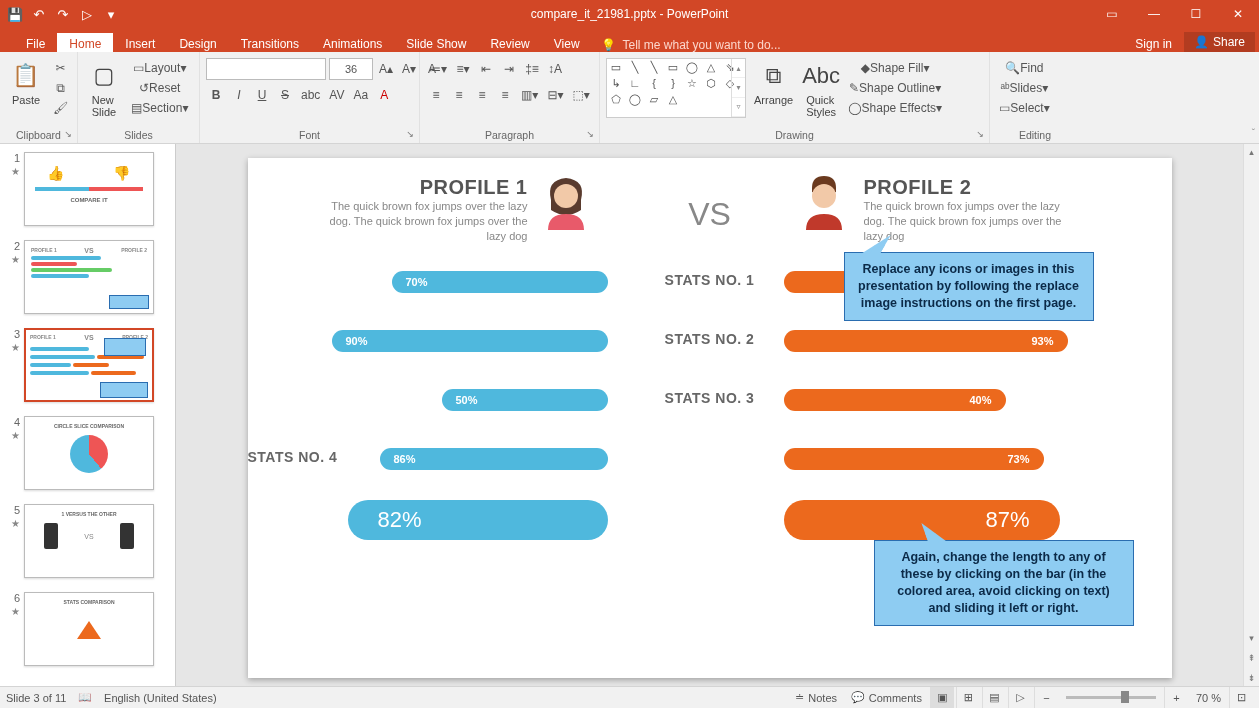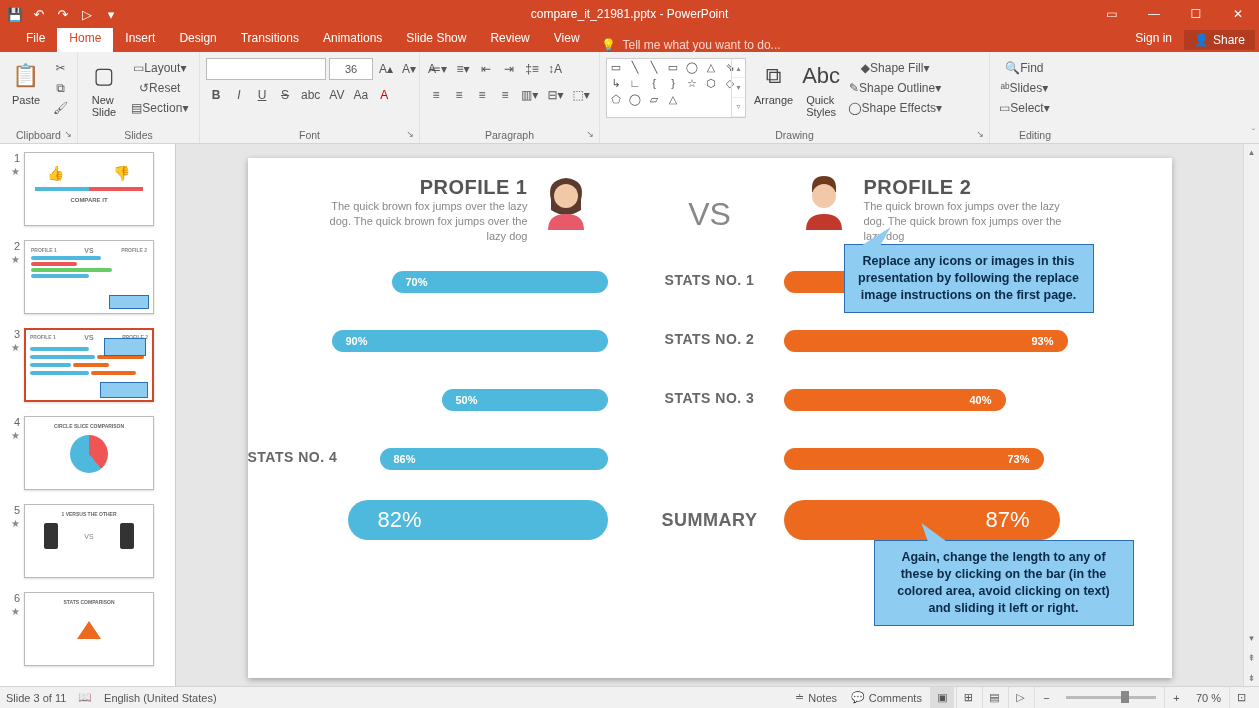--- a/index.html
+++ b/index.html
@@ -8,21 +8,21 @@
 
 .titlebar { height: 28px; background: #d24726; display: flex; align-items: center; color: #fff; font-size: 12px; position: relative; }
 .qat { display: flex; gap: 2px; padding: 0 4px; align-items: center; }
 .qat-btn { width: 22px; height: 22px; display: flex; align-items: center; justify-content: center; color: #fff; font-size: 13px; }
 .title-center { position: absolute; left: 50%; transform: translateX(-50%); font-size: 12px; }
 .win-controls { margin-left: auto; display: flex; }
 .win-btn { width: 42px; height: 28px; display: flex; align-items: center; justify-content: center; font-size: 12px; }
 
 
 .tabbar { height: 24px; background: #d24726; display: flex; align-items: flex-end; padding-left: 14px; color:#fff; font-size:12px; }
-.tab { padding: 4px 12px 7px; cursor: pointer; }
+.tab { padding: 4px 12px 1px; cursor: pointer; }
 .tab.file { font-weight:400; }
 .tab.active { background: #fff; color: #d24726; }
 .tellme { margin-left: 10px; display:flex; align-items:center; gap:6px; color: #fcd6cc; font-size:12px; }
 .tab-right { margin-left:auto; display:flex; align-items:center; padding-right:4px; }
 .share { background: rgba(0,0,0,.15); padding: 3px 10px; display:flex; align-items:center; gap:4px; font-size:12px; }
 
 
 .ribbon { height: 92px; background: #f1f1f1; border-bottom: 1px solid #d4d4d4; display: flex; font-size: 11px; position:relative; }
 .group { border-right: 1px solid #e1e1e1; padding: 2px 6px 0; display: flex; flex-direction: column; position:relative; }
 .group-label { text-align: center; color: #666; font-size: 10.5px; padding: 1px 0 2px; margin-top:auto; }
@@ -426,26 +426,25 @@
           <span>86%</span>
         </div>
       <div class="stat-label col" style="left:0;right:0;top:291px;text-align:left">STATS NO. 4</div>
       <div class="bar right col" style="left:536px;top:290px;width:260px">
           <span>73%</span>
         </div>
 
       <div class="bar left summary col" style="left:100px;top:342px;width:260px;padding-left:30px">
           <span>82%</span>
         </div>
-      <div class="stat-label col" style="left:0;right:0;top:352px;text-align:center;font-size:18px">SUMMARY</div>
       <div class="bar right summary col" style="left:536px;top:342px;width:276px;padding-right:30px">
           <span>87%</span>
         </div>
 
-      <div class="callout c1" style="left:596px;top:86px;width:250px">Replace any icons or images in this presentation by following the replace image instructions on the first page.</div>
+      <div class="callout c1" style="left:596px;top:94px;width:250px">Replace any icons or images in this presentation by following the replace image instructions on the first page.</div>
       <div class="callout c2" style="left:626px;top:382px;width:260px">Again, change the length to any of these by clicking on the bar (in the colored area, avoid clicking on text) and sliding it left or right.</div>
     </div>
   </div>
 
   <div class="vscroll">
     <div class="arrow">▴</div>
     <div class="track"></div>
     <div class="arrow" style="position:absolute;bottom:40px;left:0;right:0">▾</div>
     <div class="arrow" style="position:absolute;bottom:20px;left:0;right:0">⇞</div>
     <div class="arrow" style="position:absolute;bottom:0;left:0;right:0">⇟</div>

